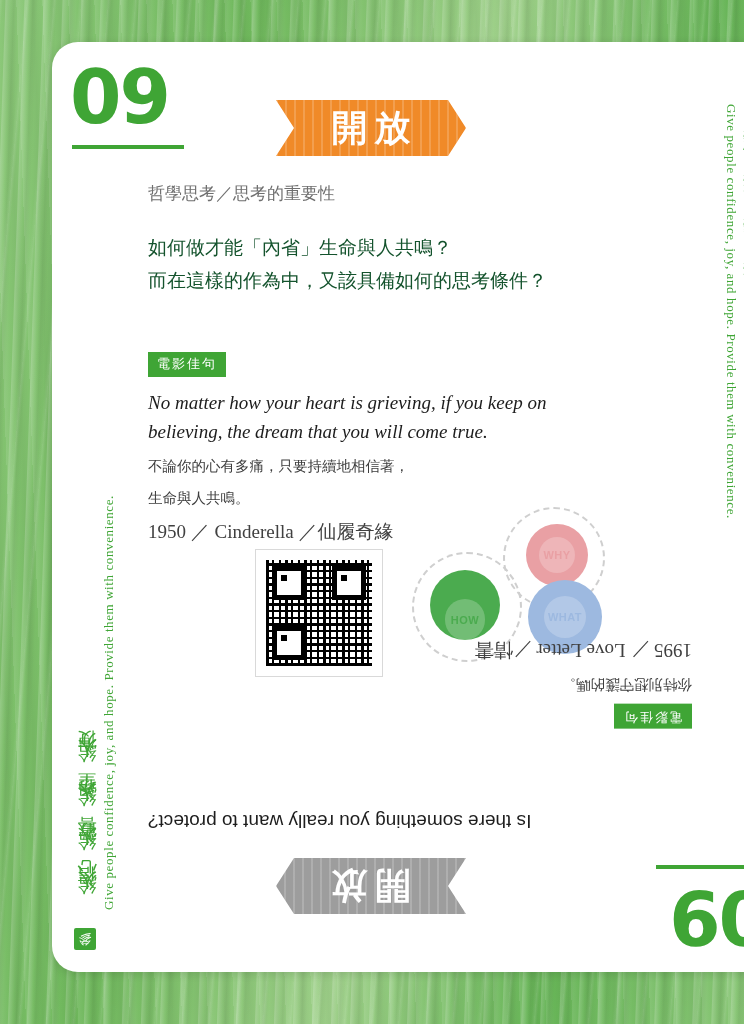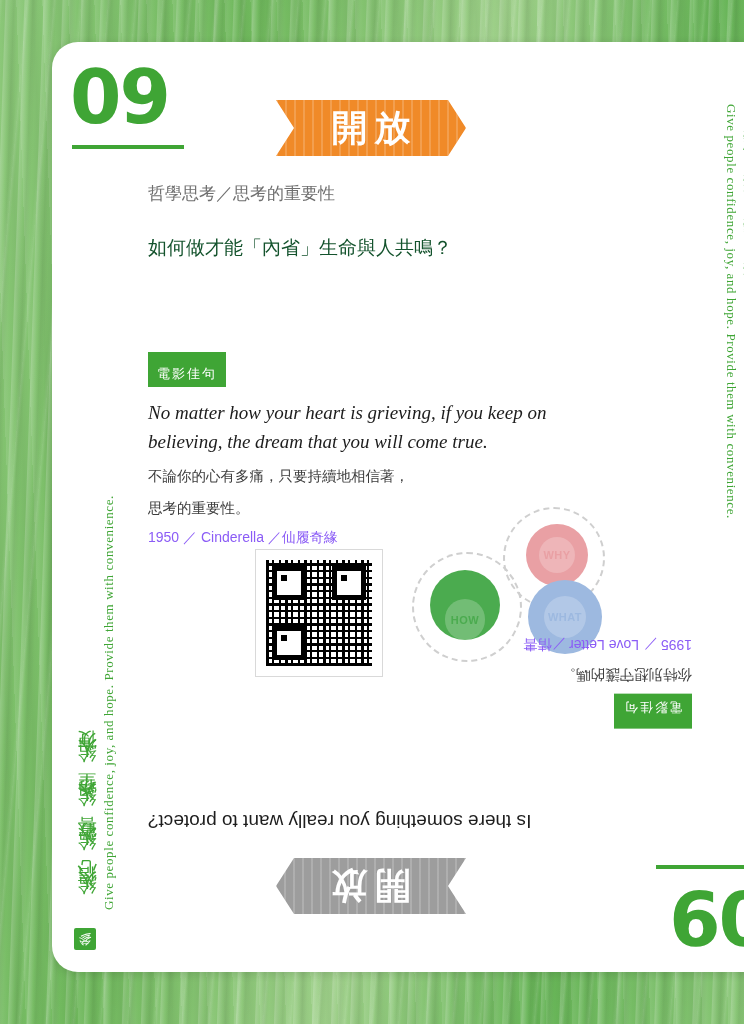--- a/index.html
+++ b/index.html
@@ -218,43 +218,43 @@
     left: 96px;
     top: 310px;
     width: 400px;
   }
   .quote-tag {
     display: inline-block;
     background: #3fa535;
     color: #fff;
     font-size: 13px;
     letter-spacing: 2px;
-    padding: 13px 9px 4px;
+    padding: 3px 9px 4px;
     font-family: "DejaVu Sans", sans-serif;
   }
   .quote-en {
     margin-top: 11px;
     font-family: "Liberation Serif", serif;
     font-style: italic;
     font-size: 19px;
     line-height: 1.55;
     color: #1d1d1d;
   }
   .quote-cn {
     margin-top: 7px;
     font-size: 14.5px;
     line-height: 1.7;
     color: #3d3d3d;
     font-family: "DejaVu Serif", serif;
   }
   .quote-src {
     margin-top: 9px;
-    font-size: 14px;
-    color: #8b5cf6;
-    font-family: Liberation Sans, sans-serif;
+    font-size: 19px;
+    color: #404040;
+    font-family: Liberation Serif, serif;
   }
 
   
   .qr-wrap {
     position: absolute;
     left: 204px;
     top: 508px;
     width: 106px;
     height: 106px;
     border: 6px solid #ffffff;
@@ -379,27 +379,28 @@
     <div class="vtext-en">Give people confidence, joy, and hope. Provide them with convenience.</div>
   </div>
   <div class="side-left">
     <div class="vtext-cn">給人信心、給人歡喜、給人希望、給人方便</div>
     <div class="vtext-en">Give people confidence, joy, and hope. Provide them with convenience.</div>
   </div>
 
   <div class="content-top">
     <div class="q-sub">哲學思考／思考的重要性</div>
     <div class="q-line">如何做才能「內省」生命與人共鳴？</div>
+    <div class="q-line">而在這樣的作為中，又該具備如何的思考條件？</div>
   </div>
 
   <div class="quote-block">
     <div class="quote-tag">電影佳句</div>
     <div class="quote-en">No matter how your heart is grieving, if you keep on believing, the dream that you will come true.</div>
     <div class="quote-cn">不論你的心有多痛，只要持續地相信著，</div>
-    <div class="quote-cn">思考的重要性。</div>
+    <div class="quote-cn">生命與人共鳴。</div>
     <div class="quote-src">1950 ／ Cinderella ／仙履奇緣</div>
   </div>
 
   <div class="qr-wrap">
     <div class="qr"></div>
     <div class="qr-eye tl">
         <i></i>
       </div>
     <div class="qr-eye tr">
         <i></i>

